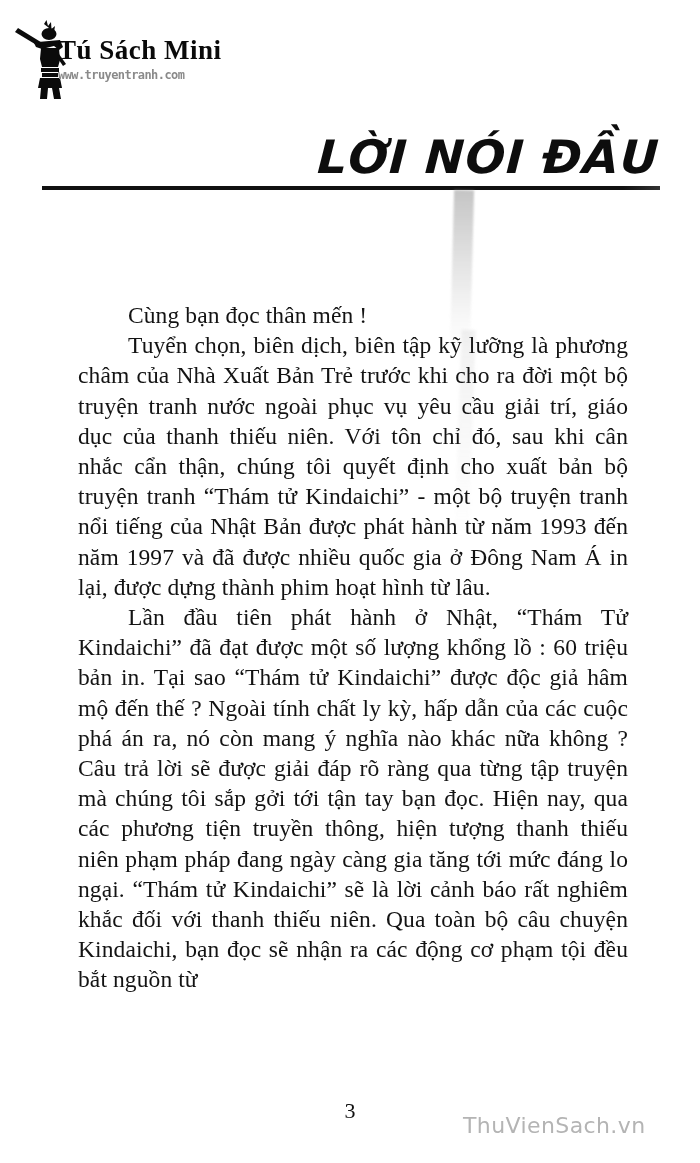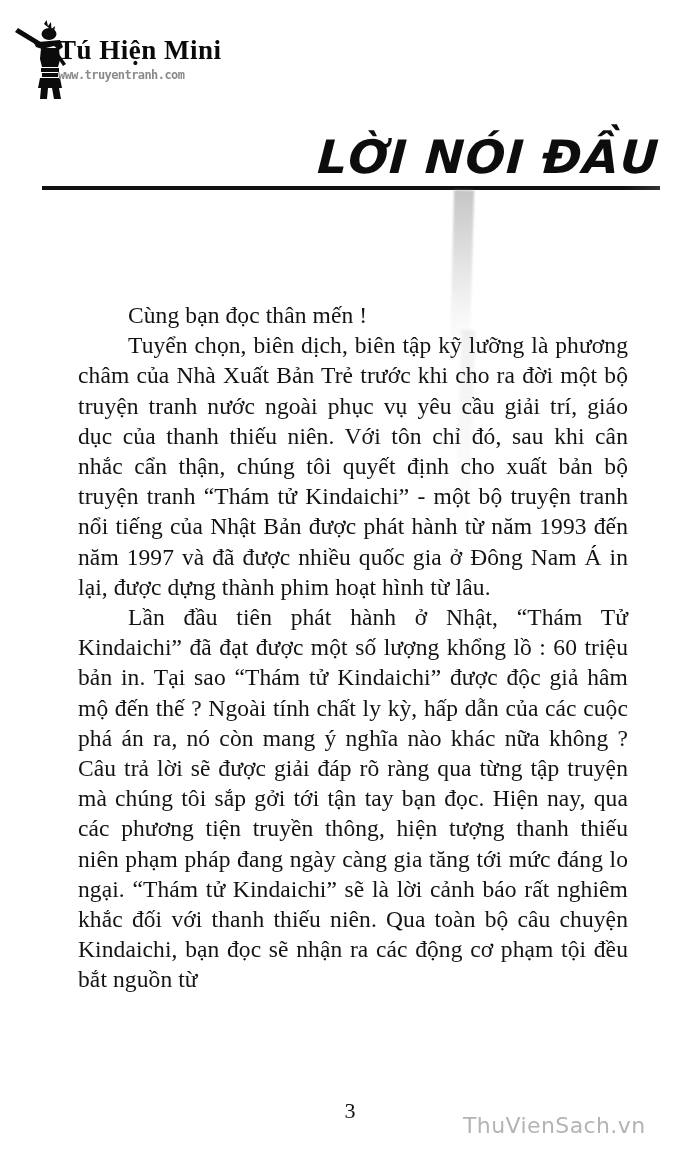--- a/index.html
+++ b/index.html
@@ -194,21 +194,21 @@
           <path d="M26 58 L46 58 L48 68 L24 68 Z"></path>
 
           <path d="M27 68 L34 68 L33 79 L26 79 Z"></path>
           <path d="M38 68 L45 68 L47 79 L40 79 Z"></path>
 
           <path d="M45 34 L52 44 L49 46 L43 37 Z"></path>
         </g>
       </svg>
     </div>
     <div id="logo-text-block">
-      <div id="logo-title">Tú Hiện Mini</div>
+      <div id="logo-title">Tú Sách Mini</div>
       <div id="logo-url">www.truyentranh.com</div>
     </div>
   </div>
 
   <div id="heading-wrap">
     <span id="doc-heading">LỜI NÓI ĐẦU</span>
   </div>
   <div id="heading-rule"></div>
 
   <div id="scan-streak"></div>

